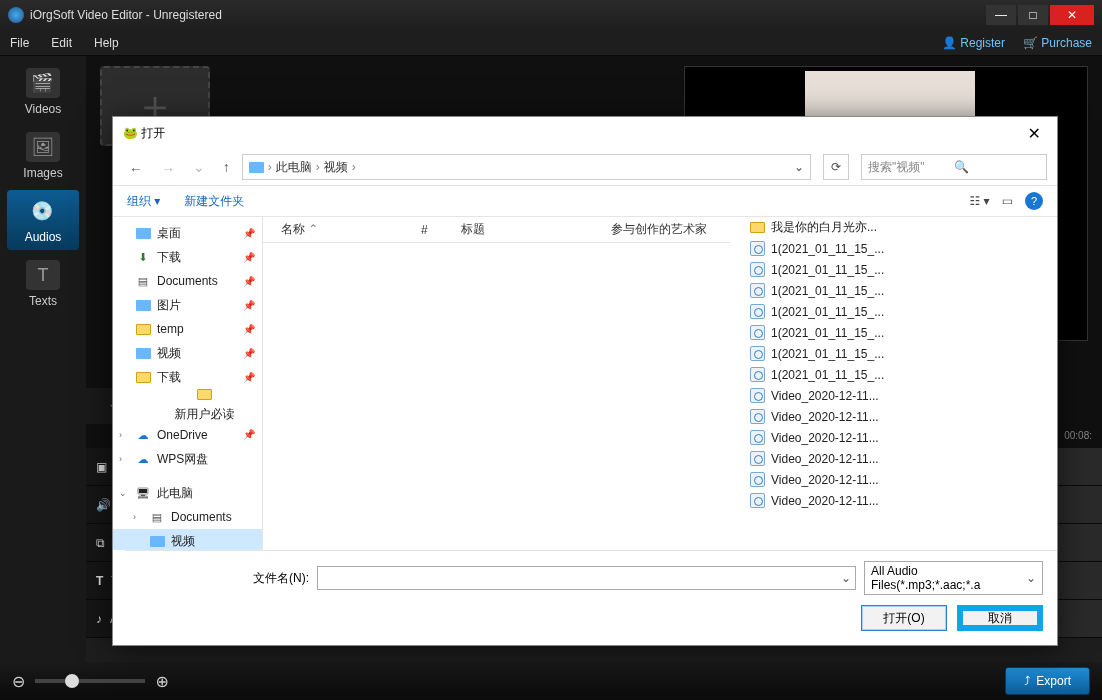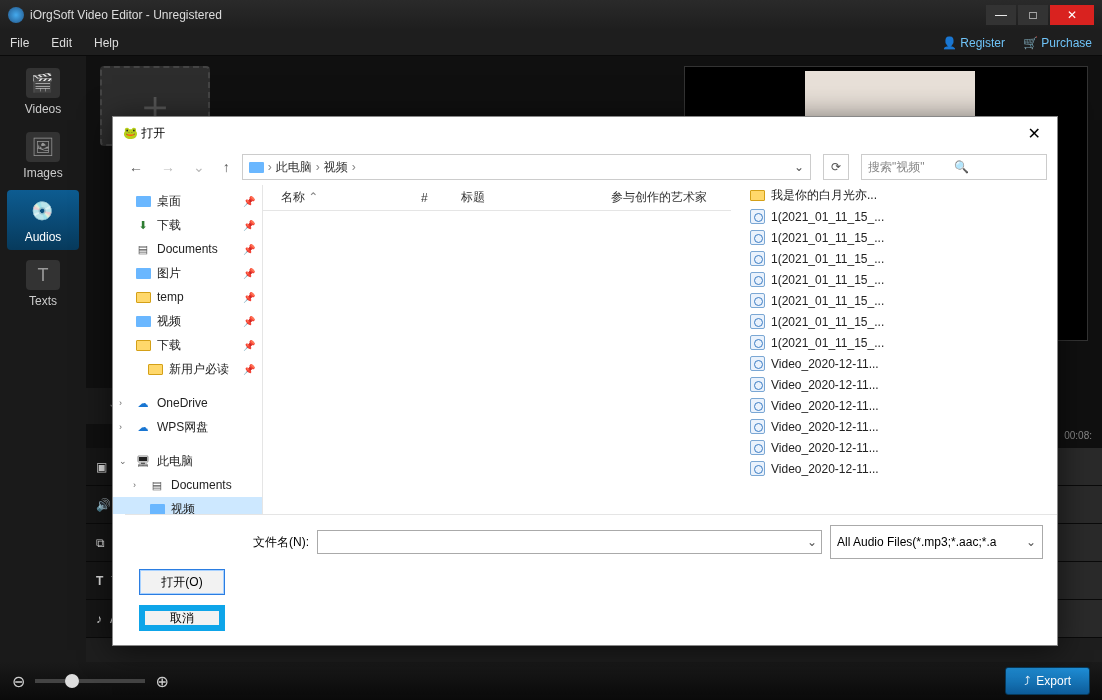--- a/index.html
+++ b/index.html
@@ -93,23 +93,23 @@
 .file-row { height:21px; display:flex; align-items:center; padding-left:18px; gap:6px; color:#222; }
 .file-row .f-ico { width:16px;height:14px;display:inline-flex;align-items:center;justify-content:center; }
 .audio-ico { width:15px;height:15px;border:1px solid #7aa7d4;border-radius:2px;background:#eaf2fc;position:relative; }
 .audio-ico::after{content:"";position:absolute;left:3px;top:3px;width:7px;height:7px;border:1px solid #3b7dc4;border-radius:50%;}
 
 .dlg-bottom { padding:10px 14px 14px; border-top:1px solid #e5e5e5; display:flex; flex-direction:column; gap: 10px; margin-left: 12px; }
 .fname-row { display:flex; align-items:center; gap:8px; }
 .fname-row label { width:170px; text-align:right; }
 .fname-row .combo { flex:1; border:1px solid #aaa; height:24px; background:#fff; display:flex;align-items:center;padding:0 4px; }
 .fname-row .combo .dd { margin-left:auto; color:#555; }
-.filter-box { width:213px; border:1px solid #aaa; height:24px; display:flex;align-items:center;padding:16px 6px; }
+.filter-box { width:179px; border:1px solid #aaa; height:24px; display:flex;align-items:center;padding:16px 6px; }
 .filter-box .dd { margin-left:auto; color:#555; }
-.btn-row { display:flex; justify-content:flex-end; gap:10px;flex-direction:column; }
+.btn-row { display:flex; justify-content:flex-end; gap:10px; }
 .dlg-btn { border:6px solid #0ea5e9; background:#f2f2f2; height:26px; width:86px; display:flex;align-items:center;justify-content:center; }
 .dlg-btn.primary { border:1px solid #2b7de1; box-shadow:inset 0 0 0 1px #a7d1ff; }
 </style>
 </head>
 <body>
 
 <div class="titlebar">
   <span class="logo"></span>
   <span>iOrgSoft Video Editor - Unregistered</span>
   <span class="spacer"></span>
@@ -222,20 +222,29 @@
       <span>视频</span>
       <span class="crumb-sep">›</span>
       <span style="margin-left:auto;color:#555">⌄</span>
     </div>
     <div class="refresh">⟳</div>
     <div class="search">
       <span>搜索"视频"</span>
       <span>🔍</span>
     </div>
   </div>
+  <div class="dlg-toolbar">
+    <span class="tb-item"><span>组织</span> ▾</span>
+    <span class="tb-item">新建文件夹</span>
+    <div class="right">
+      <span>☷ ▾</span>
+      <span>▭</span>
+      <span class="help-q">?</span>
+    </div>
+  </div>
   <div class="dlg-body">
     <div class="dlg-tree" id="tree">
         <div class="tree-item" style="padding-left: 22px;">
           <span class="tree-ico">
             <span class="disk-ico"></span>
           </span>
           <span>桌面</span>
           <span class="pin">📌</span>
         </div>
         <div class="tree-item" style="padding-left: 22px;">
@@ -269,21 +278,21 @@
           <span>视频</span>
           <span class="pin">📌</span>
         </div>
         <div class="tree-item" style="padding-left: 22px;">
           <span class="tree-ico">
             <span class="fold-ico"></span>
           </span>
           <span>下载</span>
           <span class="pin">📌</span>
         </div>
-        <div class="tree-item" style="padding-left: 34px;">
+        <div class="tree-item" style="padding-left: 34px; flex-direction: column;">
           <span class="tree-ico">
             <span class="fold-ico"></span>
           </span>
           <span>新用户必读</span>
           <span class="pin">📌</span>
         </div>
         <div style="height: 10px;"></div>
         <div class="tree-item" style="padding-left: 22px;">
           <span class="exp" style="left: 6px;">›</span>
           <span class="tree-ico" style="color: rgb(25, 118, 210);">☁</span>

